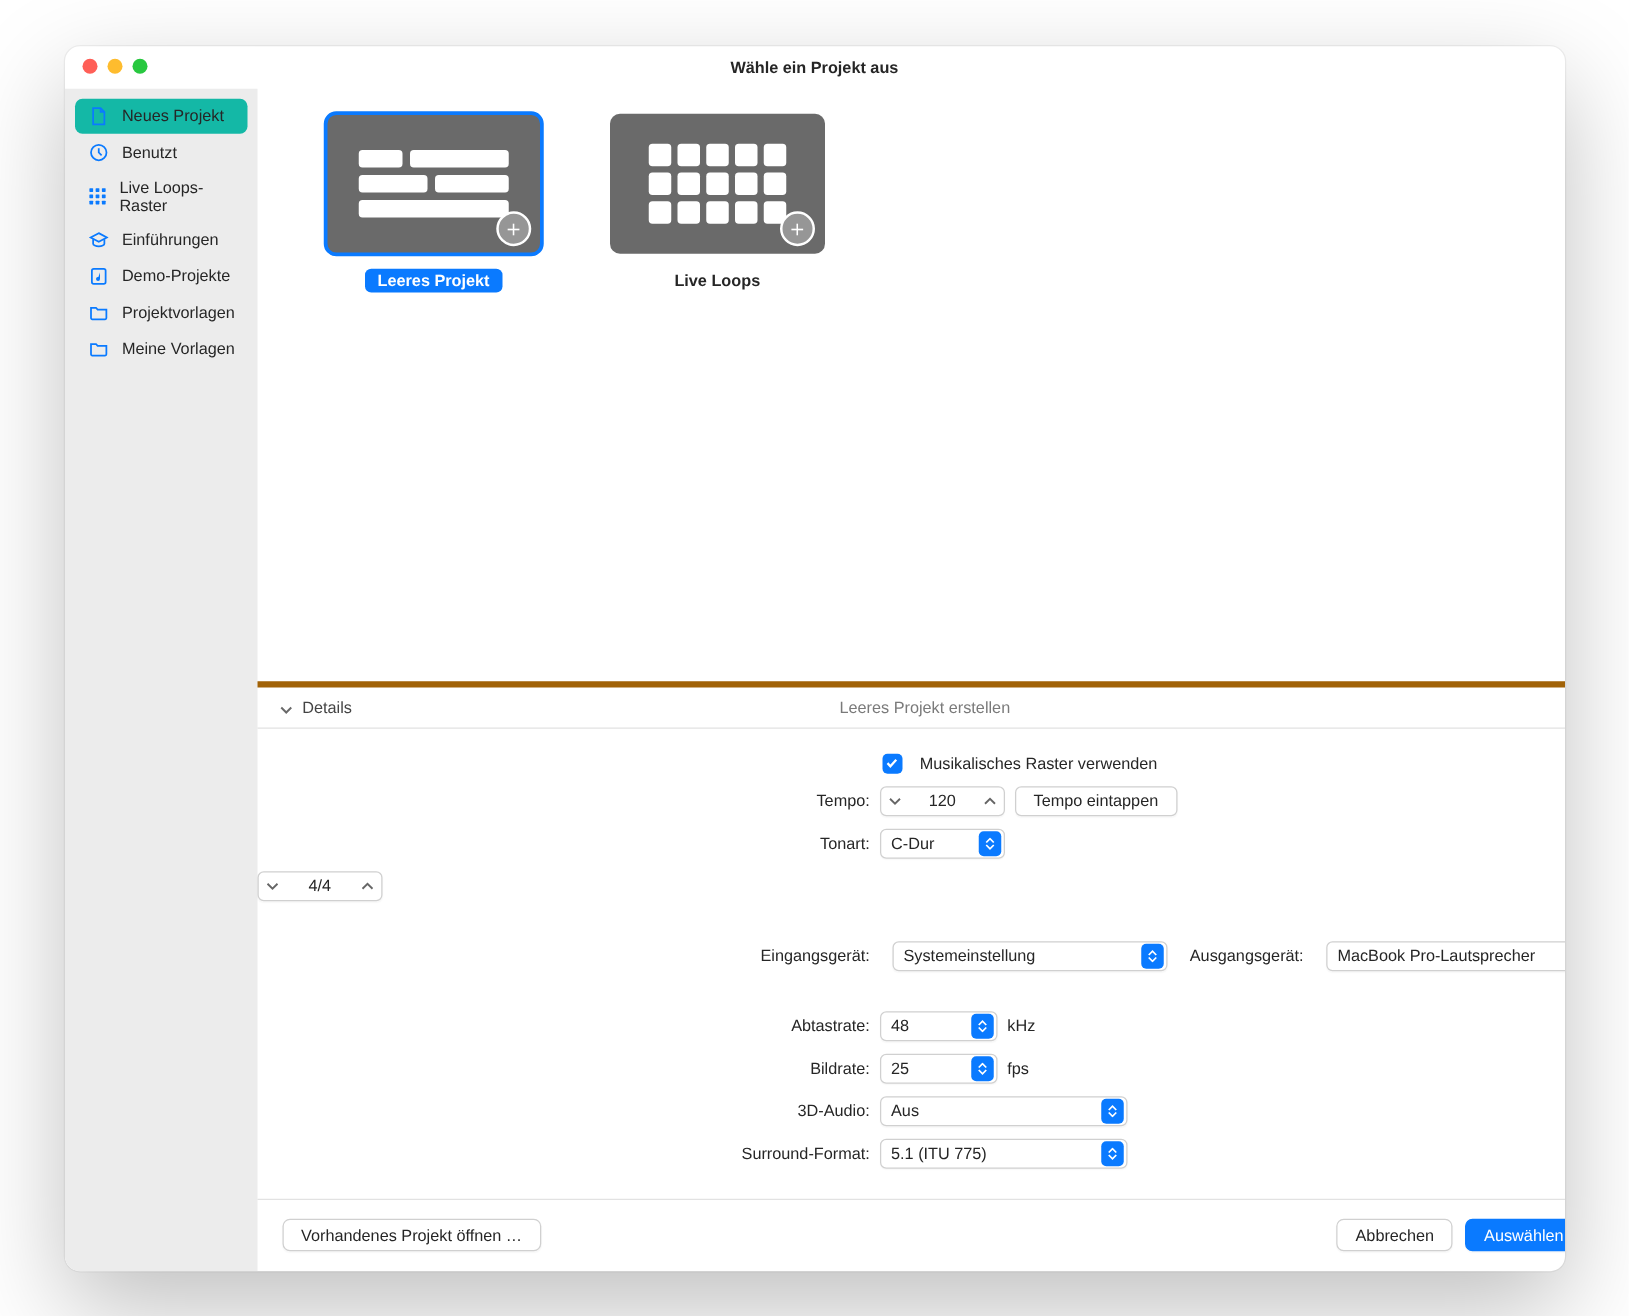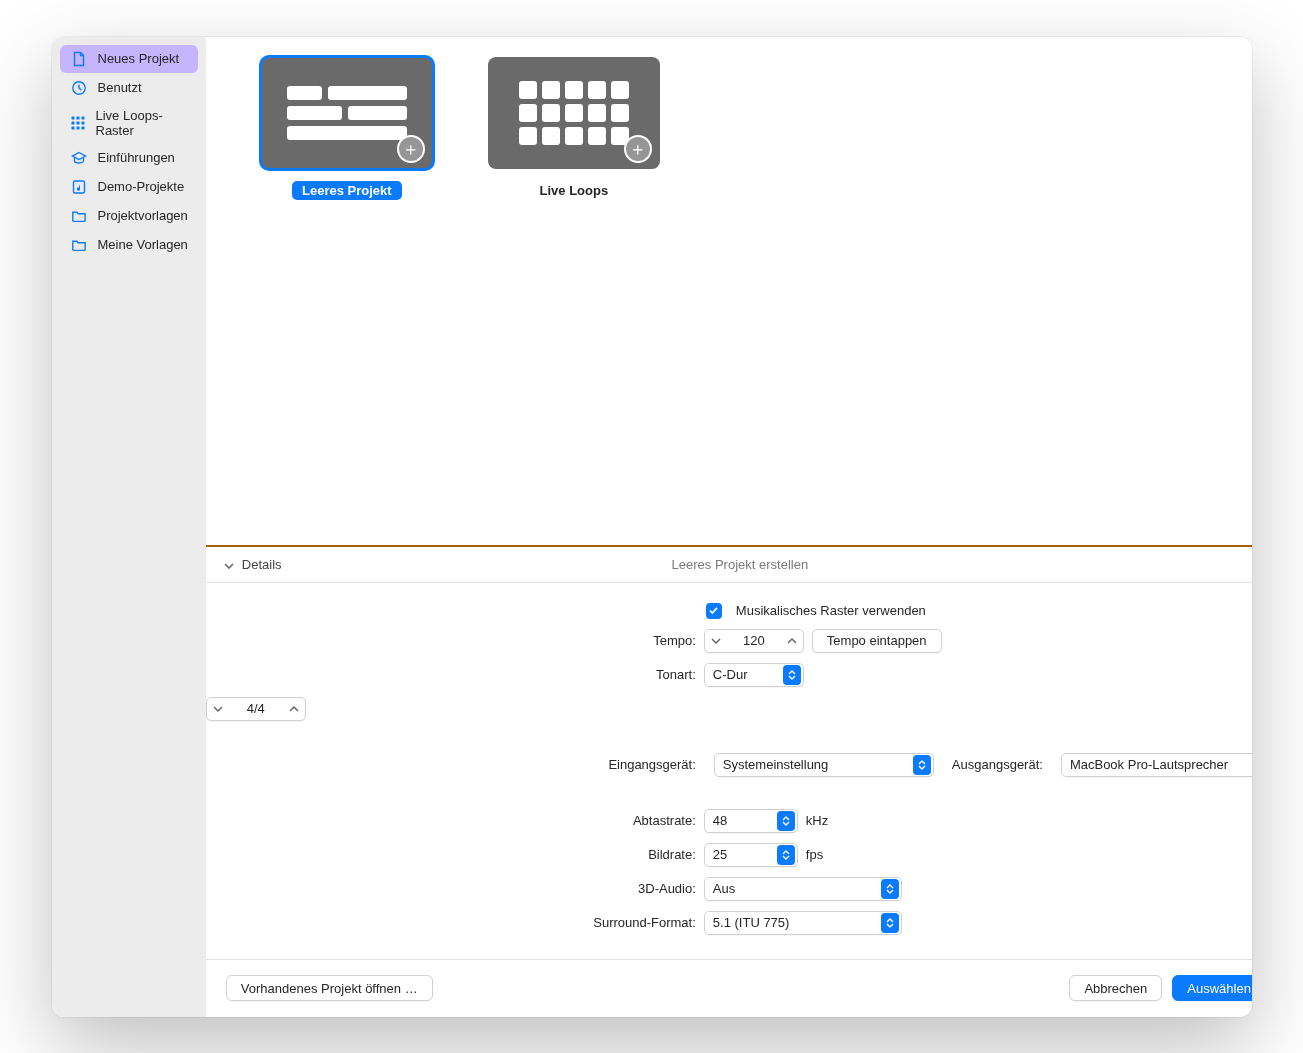--- a/index.html
+++ b/index.html
@@ -62,21 +62,21 @@
     display:flex;
     align-items:center;
     gap:10px;
     padding:5px 10px;
     border-radius:6px;
     font-size:13px;
     color:#262626;
     cursor:default;
   }
   .sb-item.selected {
-    background:#c4b5fd;
+    background:#14b8a6;
   }
   .sb-icon {
     width:18px; height:18px;
     display:flex; align-items:center; justify-content:center;
     color:#0a7aff;
   }
   .main {
     flex:1;
     display:flex;
     flex-direction:column;
@@ -138,21 +138,21 @@
   .blk { background:#fff; border-radius:3px; height:14px; }
   .grid-cells {
     display:grid;
     grid-template-columns: repeat(5, 18px);
     grid-template-rows: repeat(3, 18px);
     gap:5px;
   }
   .grid-cells span { background:#fff; border-radius:3px; }
 
   .details-bar {
-    border-top:2px solid #a16207;
+    border-top:5px solid #a16207;
     border-bottom:1px solid #e2e2e2;
     height:38px;
     display:flex;
     align-items:center;
     padding:0 18px;
     position:relative;
     color:#444;
   }
   .details-toggle {
     display:flex; align-items:center; gap:8px;
@@ -259,20 +259,28 @@
   .btn.primary {
     background:#0a7aff;
     border-color:#0a7aff;
     color:#fff;
   }
 </style>
 </head>
 <body>
 
 <div class="window">
+  <div class="titlebar">
+    <div class="traffic">
+      <span class="tl-close"></span>
+      <span class="tl-min"></span>
+      <span class="tl-max"></span>
+    </div>
+    <div class="title">Wähle ein Projekt aus</div>
+  </div>
 
   <div class="body">
 
     <div class="sidebar">
       <div class="sb-item selected">
         <span class="sb-icon">
           <svg width="16" height="16" viewBox="0 0 16 16" fill="none" stroke="currentColor" stroke-width="1.4">
               <path d="M3.5 1.5h6l3 3v10h-9z"></path>
               <path d="M9.5 1.5v3h3"></path>
             </svg>

